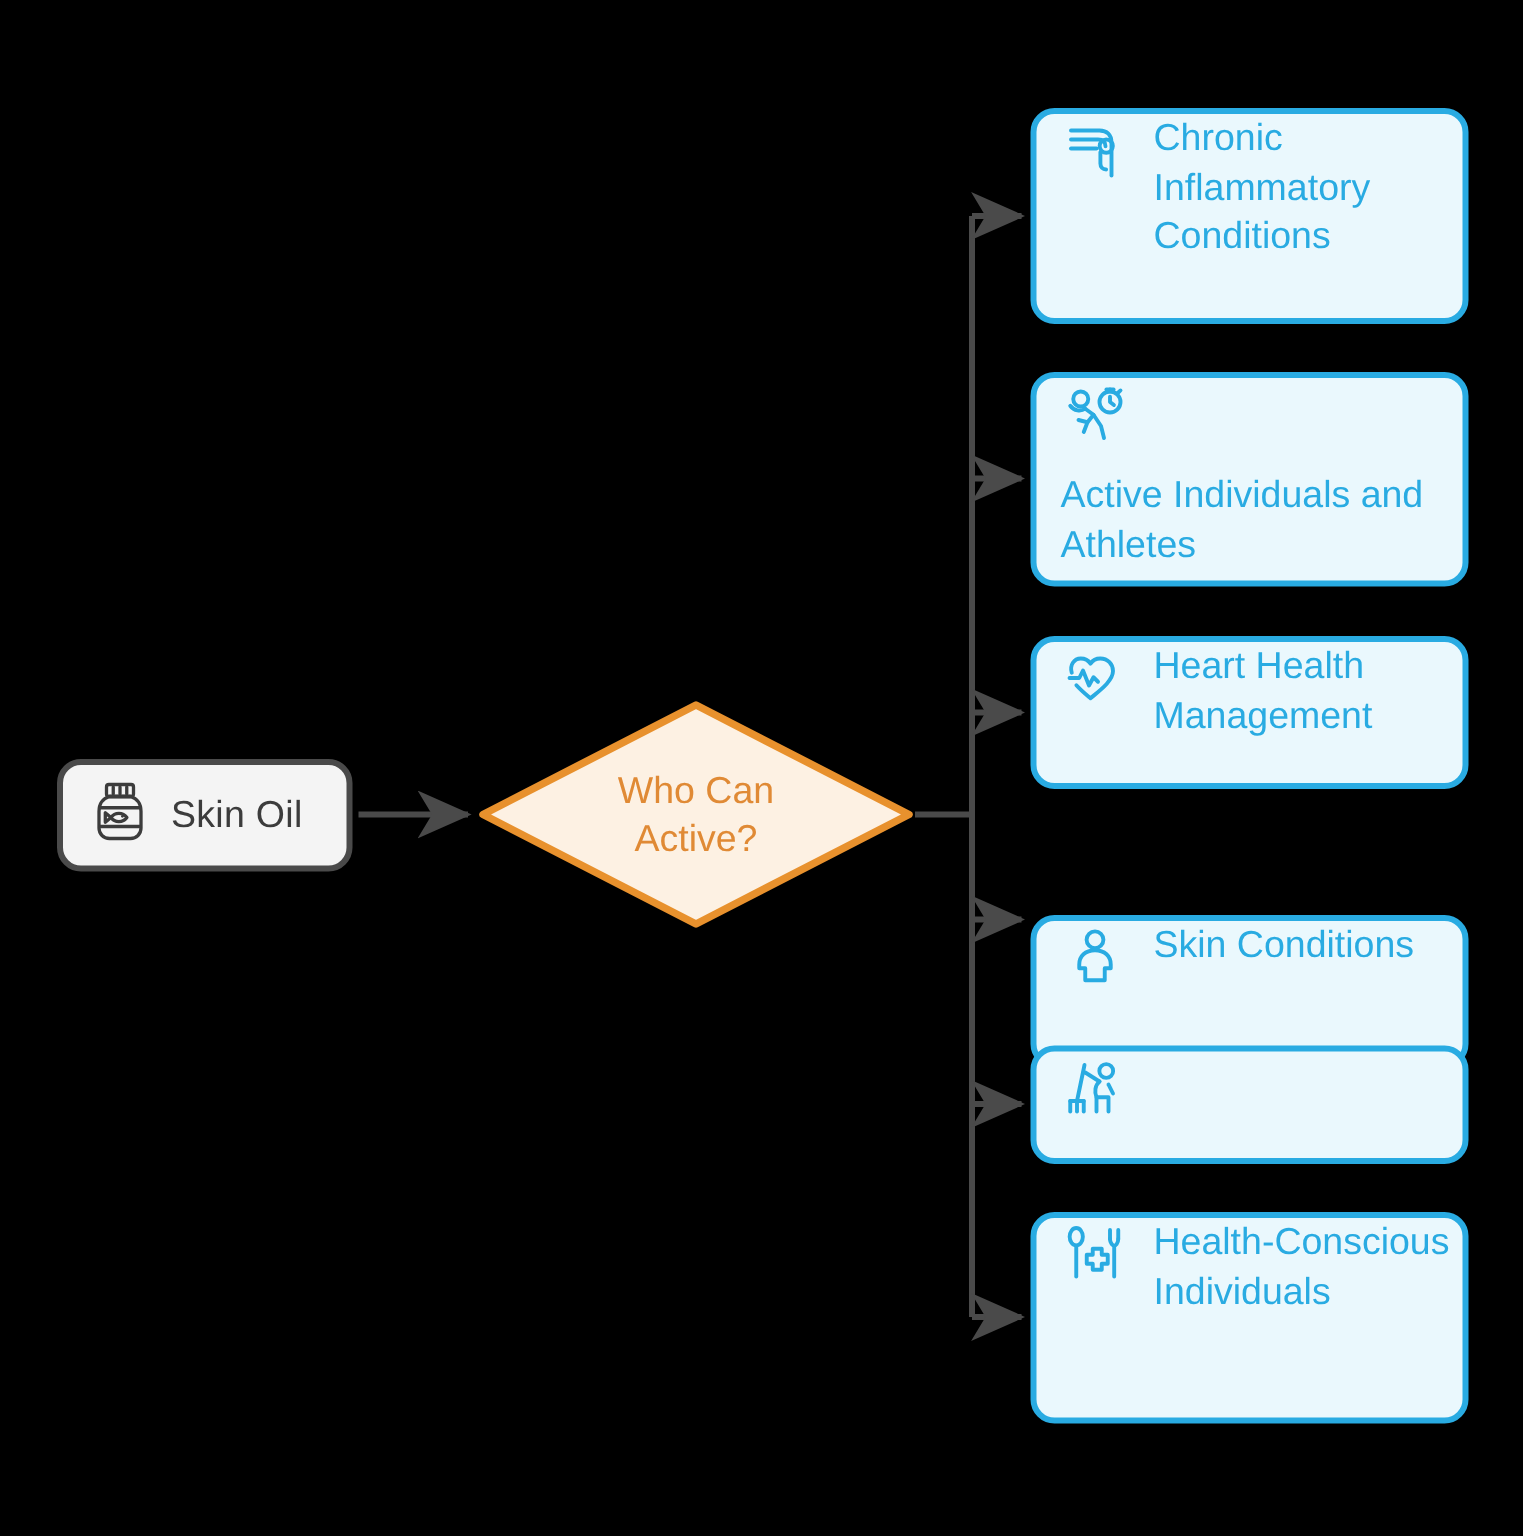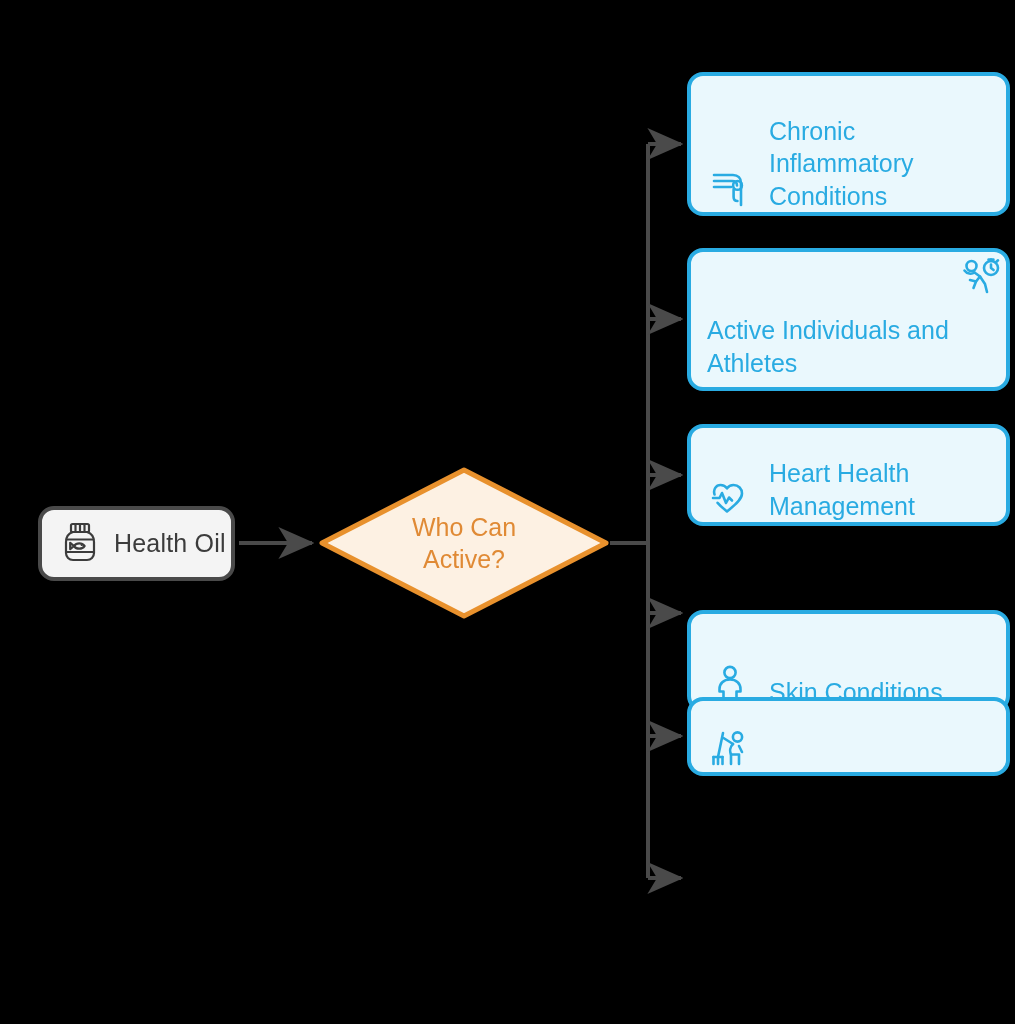--- a/index.html
+++ b/index.html
@@ -78,27 +78,27 @@
     color: #E08A35;
     line-height: 1.28;
     text-align: center;
     pointer-events: none;
   }
 
   
   .card {
     position: absolute;
     left: 687px;
-    width: 323px;
+    width: 292px;
     box-sizing: border-box;
     background: #EAF8FD;
     border: 4px solid #29ABE2;
     border-radius: 16px;
     display: flex;
-    align-items: flex-end;
+    align-items: flex-start;
     gap: 14px;
     padding-left: 16px;
   }
   .card .card-label {
     font-size: 25px;
     line-height: 1.3;
     color: #29ABE2;
   }
   .card .icon-wrap {
     flex: 0 0 auto;
@@ -157,21 +157,21 @@
                  C31 39 34 36 34 32 L34 21 C34 16 32 12.5 27 11 Z"></path>
 
         <line x1="6.6" y1="18.5" x2="33.4" y2="18.5"></line>
         <line x1="6.6" y1="31" x2="33.4" y2="31"></line>
 
         <path d="M14 25 C16.5 21.4 22 21.4 24.6 25 C22 28.6 16.5 28.6 14 25 Z"></path>
         <path d="M14 25 L10.2 21.8 L10.2 28.2 Z"></path>
         <circle cx="21.6" cy="24.2" r="0.9" fill="#3C3C3C" stroke="none"></circle>
       </svg>
     </span>
-    <span class="label">Health Oil</span>
+    <span class="label">Skin Oil</span>
   </div>
 
   <div class="decision">
     <svg width="292" height="154" viewBox="0 0 292 154">
       <polygon points="146,4 288,77 146,150 4,77" fill="#FDF1E3" stroke="#E8912D" stroke-width="5" stroke-linejoin="round"></polygon>
     </svg>
     <div class="dtext">
       <span>Who Can</span>
       <span>Active?</span>
     </div>
@@ -251,14 +251,33 @@
 
         <path d="M24 18 L14.5 12"></path>
 
         <path d="M24 18 C21 20.5 20.5 25 22 28.5 L22 38"></path>
         <path d="M22 28.5 L30 28.5 L30 38"></path>
         <path d="M30 20 L33 26"></path>
       </svg>
     </span>
   </div>
 
+  <div class="card card-6">
+    <span class="icon-wrap">
+      <svg width="44" height="44" viewBox="0 0 44 44" fill="none" stroke="#29ABE2" stroke-width="2.6" stroke-linecap="round" stroke-linejoin="round">
+
+        <ellipse cx="8.5" cy="10.5" rx="4.4" ry="5.8"></ellipse>
+        <path d="M8.5 16.5 L8.5 37"></path>
+
+        <path d="M31 6 L31 12"></path>
+        <path d="M36.5 6 L36.5 12"></path>
+        <path d="M31 12 C31 15 33 16.5 33.8 16.5 L33.8 37"></path>
+        <path d="M36.5 12 C36.5 15 34.6 16.5 33.8 16.5"></path>
+
+        <path d="M19.5 18.5 L19.5 22.5 L15.5 22.5 L15.5 28.5 L19.5 28.5
+                 L19.5 32.5 L25.5 32.5 L25.5 28.5 L29.5 28.5 L29.5 22.5
+                 L25.5 22.5 L25.5 18.5 Z"></path>
+      </svg>
+    </span>
+    <span class="card-label">Health-Conscious Individuals</span>
+  </div>
 
 </div>
 
 </body></html>

